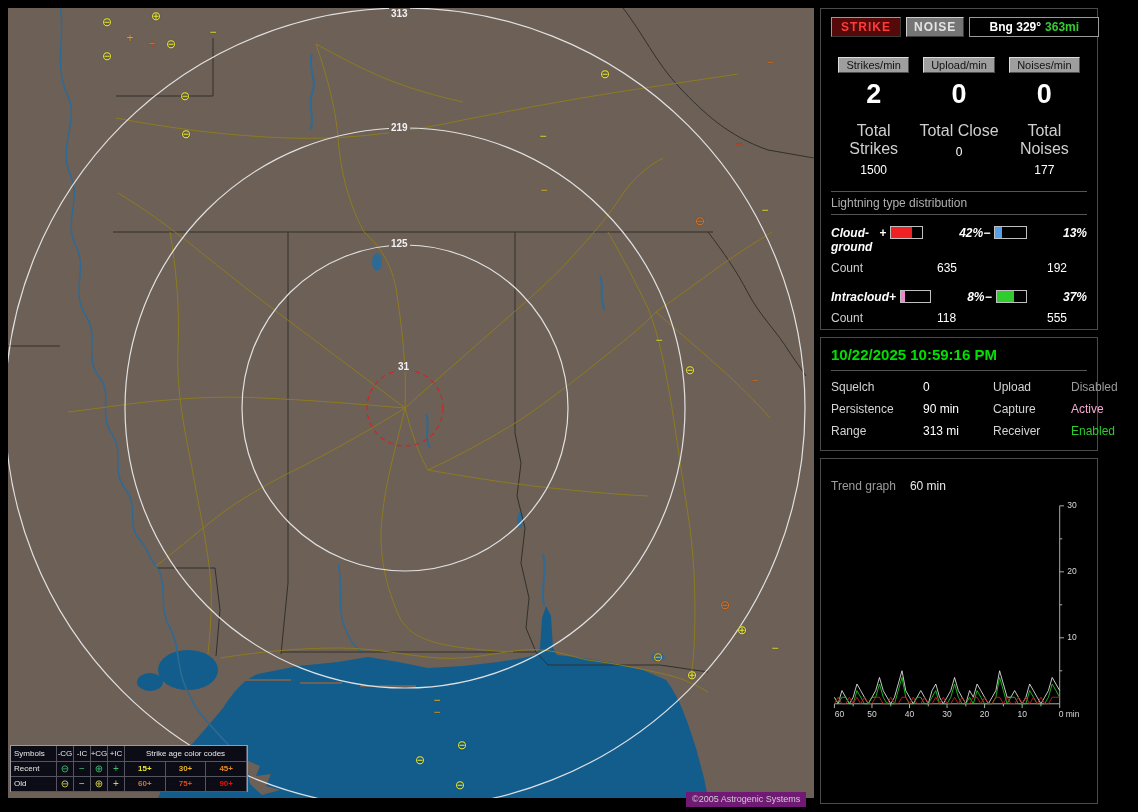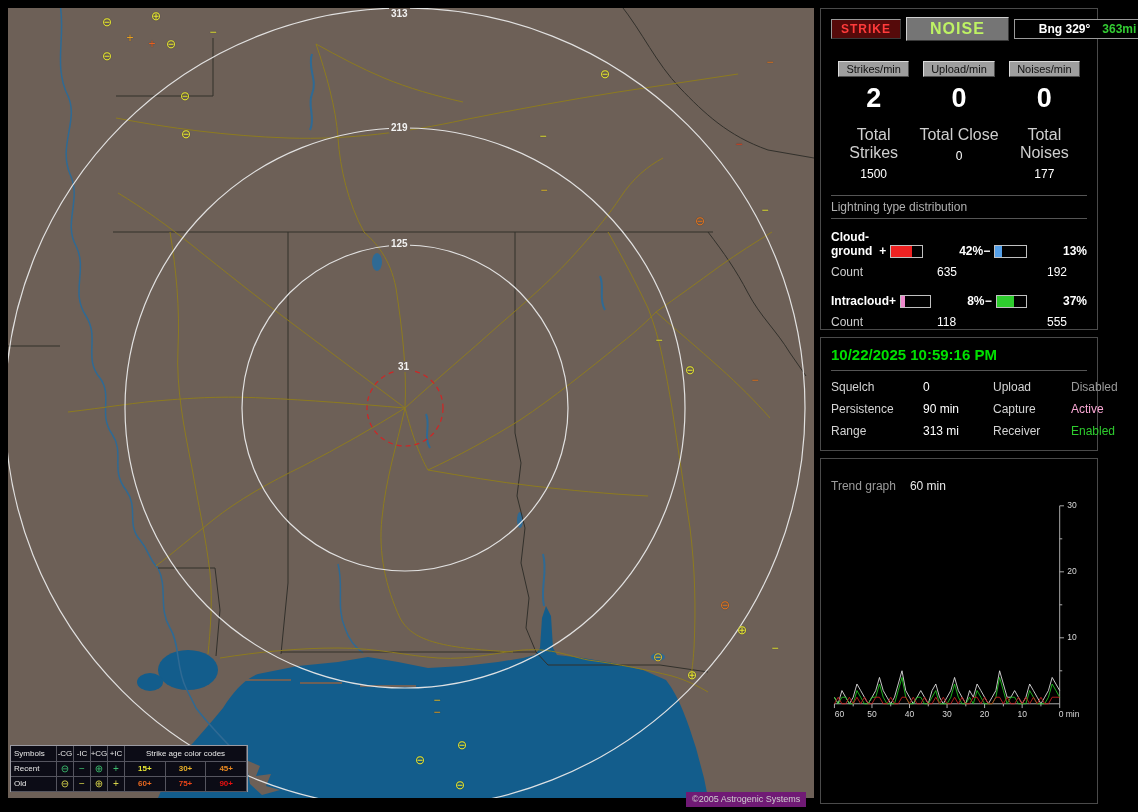--- a/index.html
+++ b/index.html
@@ -36,37 +36,37 @@
          display:flex;flex-direction:column;gap:7px;box-sizing:border-box;}
   .sect{border:1px solid #4a4a4a;background:#000;padding:8px 10px;box-sizing:border-box;}
   .sect1{height:322px;}
   .sect2{height:114px;}
   .sect3{flex:1;}
 
   .btnrow{display:flex;align-items:center;gap:5px;}
   .strike-btn{background:#550a0a;color:#ff3b3b;font-weight:bold;font-size:12px;
               border:1px solid;border-color:#999 #3a3a3a #3a3a3a #999;padding:2px 9px;
               font-family:inherit;letter-spacing:1px;}
-  .noise-btn{background:#757575;color:#bef264;font-weight:bold;font-size:16px;
-             border:1px solid;border-color:#cfcfcf #3a3a3a #3a3a3a #cfcfcf;padding:2px 23px;
+  .noise-btn{background:#757575;color:#e5e5e5;font-weight:bold;font-size:12px;
+             border:1px solid;border-color:#cfcfcf #3a3a3a #3a3a3a #cfcfcf;padding:2px 7px;
              font-family:inherit;letter-spacing:1px;}
-  .bng-box{margin-left:auto;border:1px solid #9a9a9a;background:#000;padding:2px 24px;
-           font-size:12px;font-weight:bold;color:#fff;display:flex;gap:12px;min-width:120px;
-           justify-content:flex-start;}
+  .bng-box{margin-left:auto;border:1px solid #9a9a9a;background:#000;padding:2px 4px;
+           font-size:12px;font-weight:bold;color:#fff;display:flex;gap:4px;min-width:120px;
+           justify-content:center;}
 
   .counters{display:grid;grid-template-columns:1fr 1fr 1fr;text-align:center;margin-top:18px;}
   .hdr-btn{background:#9e9e9e;color:#121212;font-size:11px;border:1px solid;
            border-color:#dcdcdc #4d4d4d #4d4d4d #dcdcdc;padding:1px 7px;font-family:inherit;}
   .bignum{font-size:27px;font-weight:bold;color:#fff;margin-top:6px;}
   .tlabel{color:#cfcfcf;font-size:16px;margin-top:12px;}
   .tval{color:#fff;font-size:12px;margin-top:5px;}
 
   .dist-title{margin-top:14px;padding:4px 0 4px;color:#b0b0b0;font-size:12px;
               border-top:1px solid #555;border-bottom:1px solid #555;}
-  .dist-row{display:flex;align-items:flex-end;margin-top:11px;font-size:12px;color:#fff;}
+  .dist-row{display:flex;align-items:flex-start;margin-top:11px;font-size:12px;color:#fff;font-style:italic;}
   .dist-label{width:88px;font-weight:bold;}
   .sign{width:12px;text-align:center;font-weight:bold;}
   .bar{width:56px;height:11px;border:1px solid #c0c0c0;background:#000;margin:0 4px;
        position:relative;display:inline-block;}
   .bar-fill{position:absolute;left:0;top:0;bottom:0;}
   .pct{font-weight:bold;width:34px;margin-left:32px;}
   .count-row{display:flex;font-size:12px;margin-top:7px;color:#fff;}
   .count-label{width:88px;color:#cfcfcf;}
   .cv1{width:112px;padding-left:18px;box-sizing:border-box;}
   .cv2{padding-left:16px;}

